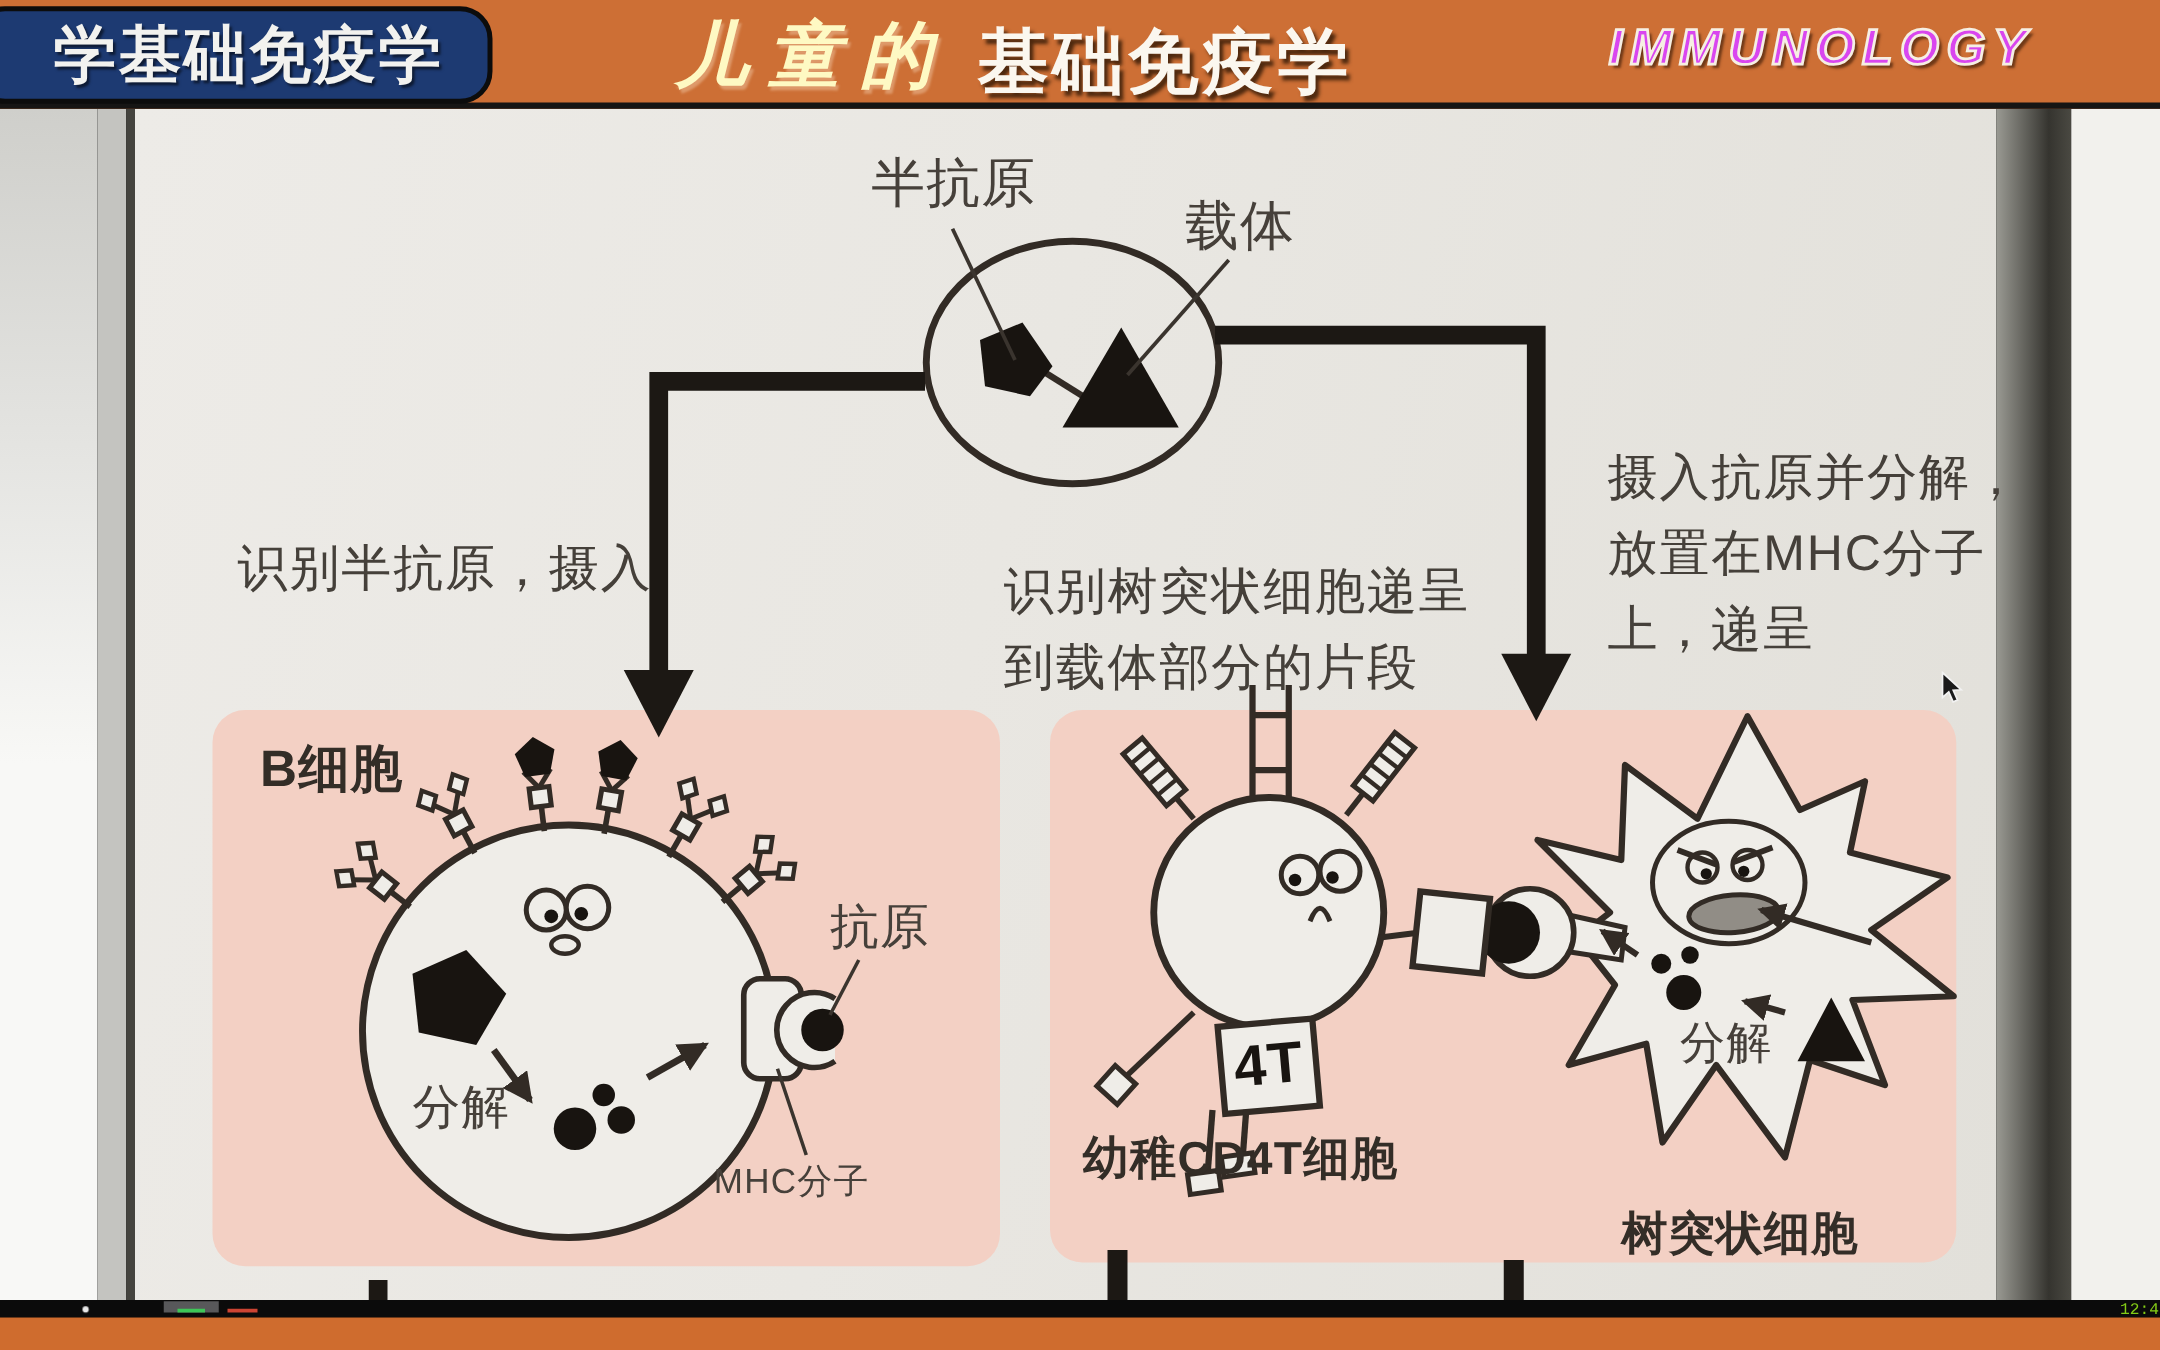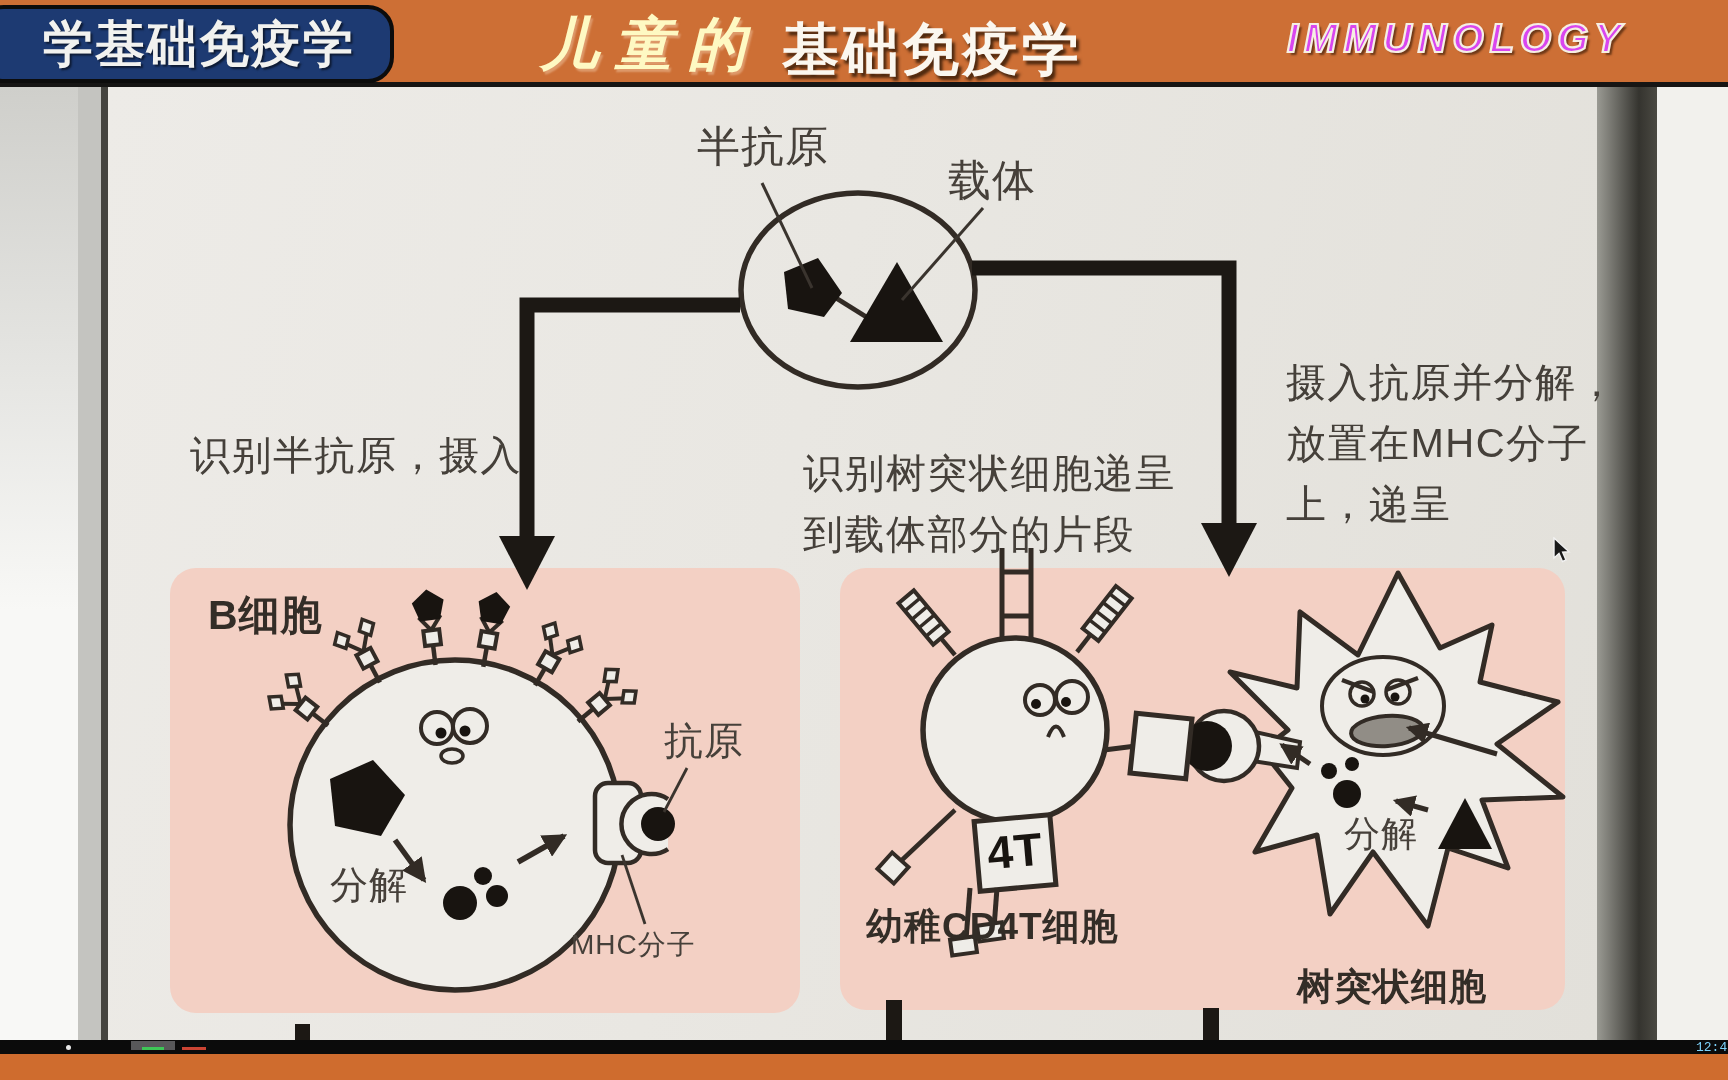--- a/index.html
+++ b/index.html
@@ -31,21 +31,21 @@
     background:linear-gradient(105deg,#edebe7 0%,#e9e7e2 45%,#e2e0da 100%);}
   #page-right-edge{position:absolute;left:1597px;top:87px;width:60px;height:953px;
     background:linear-gradient(90deg,#9a9a93,#35342f 70%,#4a4942);}
   #page-right-white{position:absolute;left:1657px;top:87px;width:71px;height:953px;background:#f2f1ed;}
 
   
   #player-bar{position:absolute;left:0;top:1040px;width:1728px;height:14px;background:#0b0b0b;z-index:4;}
   #footer-orange{position:absolute;left:0;top:1054px;width:1728px;height:26px;background:#cf6c2e;z-index:4;}
   .bar-mark{position:absolute;z-index:5;}
   #time-frag{position:absolute;left:1696px;top:1040px;width:32px;height:14px;overflow:hidden;
-    color:#7dd3fc;font-size:13px;font-family:"Liberation Mono", monospace;z-index:6;}
+    color:#84cc16;font-size:13px;font-family:"Liberation Mono", monospace;z-index:6;}
 
   
   #art{position:absolute;left:0;top:0;width:1728px;height:1080px;z-index:2;}
 
   
   .lbl{position:absolute;color:#46403a;z-index:3;white-space:nowrap;letter-spacing:1px;}
   .blbl{position:absolute;color:#332d27;font-weight:bold;z-index:3;white-space:nowrap;letter-spacing:1px;}
   .note{position:absolute;color:#45403a;font-size:40px;line-height:61px;z-index:3;
     white-space:nowrap;letter-spacing:1.5px;}
 

